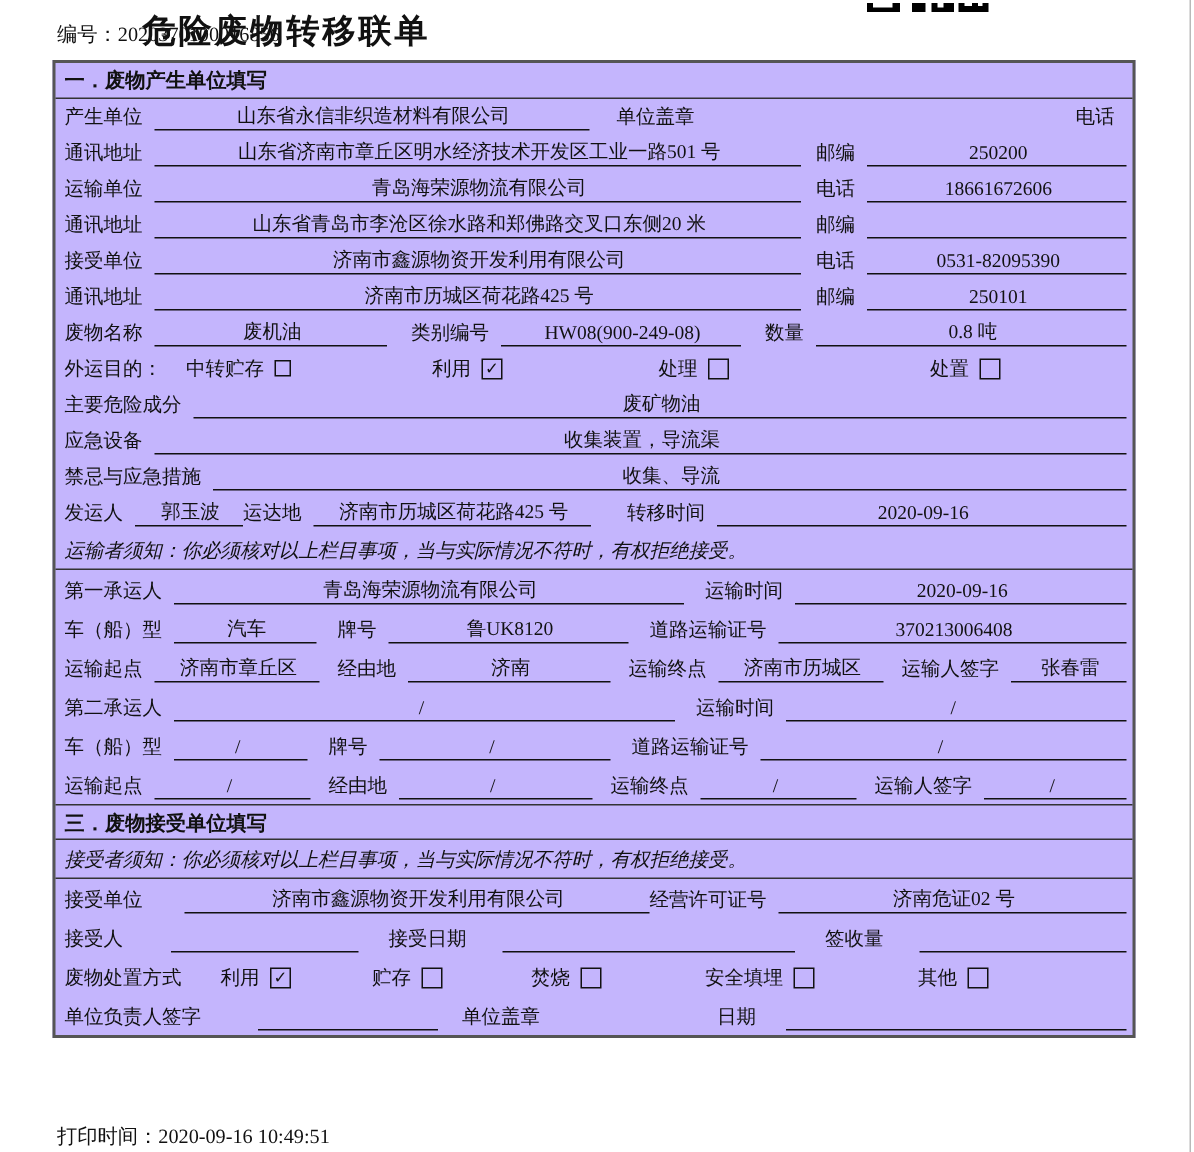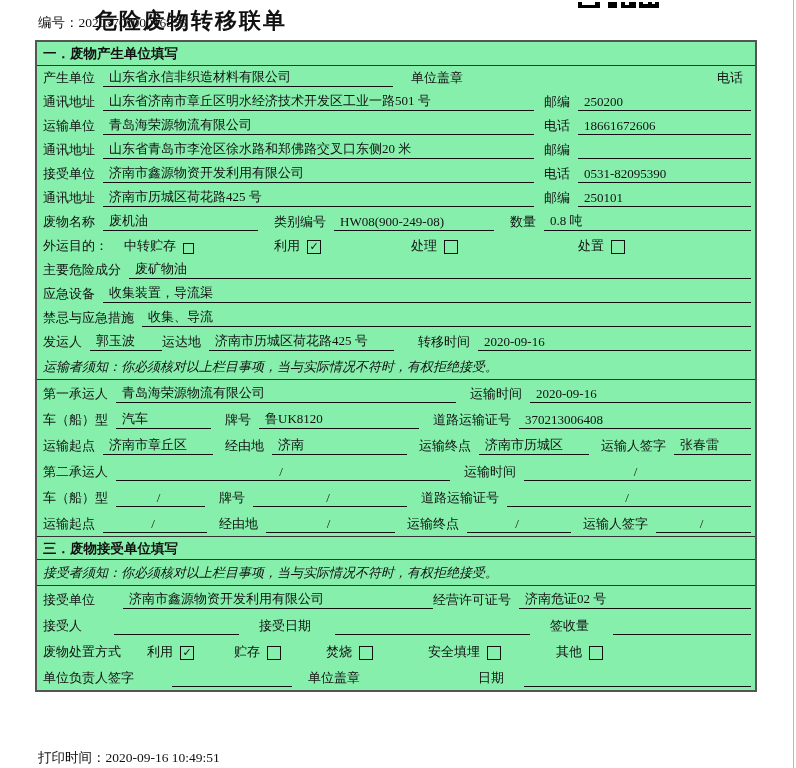--- a/index.html
+++ b/index.html
@@ -10,47 +10,47 @@
   }
   .page-edge{position:absolute;top:0;right:2px;width:1px;height:768px;background:#b9b9b9;}
   
   .doc-header{position:absolute;top:0;left:0;width:796px;height:44px;text-decoration:underline;}
   .doc-number{position:absolute;left:38px;top:14px;font-size:13.5px;white-space:nowrap;}
   .doc-title{position:absolute;left:0;top:6px;width:100%;font-size:22px;font-weight:bold;letter-spacing:2px;padding-left:95px;box-sizing:border-box;}
   .qr-frag{position:absolute;left:578px;top:0;}
   
   .formtable{
     position:absolute;left:35px;top:40px;width:722px;box-sizing:border-box;
-    border:2px solid #555;background:#86efac;
+    border:2px solid #555;background:#c4b5fd;
   }
   .sec-title{
     height:24px;line-height:23px;font-weight:bold;font-size:13.5px;
     padding-left:6px;border-bottom:1px solid #333;box-sizing:border-box;
   }
   .sec-title.mid{border-top:1px solid #333;}
   .notice-row{
     height:26px;line-height:25px;padding-left:6px;border-bottom:1px solid #333;box-sizing:border-box;
     white-space:nowrap;
     font-style:italic;
   }
   .row{
     display:flex;align-items:flex-end;height:24px;padding:0 4px 3px 6px;box-sizing:border-box;
     white-space:nowrap;
   }
   .row.h26{height:26px;}
   .lbl{margin-right:8px;flex:none;}
   .val{
-    border-bottom:1px solid #111;padding:0 4px 0 6px;overflow:hidden;flex:none;
+    border-bottom:1px solid #111;padding:0 4px 0 6px;overflow:hidden;flex:none;text-align:center;
   }
   .val.grow{flex:1 1 auto;}
   .val.center{text-align:center;padding-left:0;}
   .spacer{flex:1 1 auto;}
   .w165{width:163px;}
   .w280{width:280px;}
-  .opt{display:flex;align-items:flex-end;margin-right:0;}
+  .opt{display:flex;align-items:center;margin-right:14px;}
   .cbox{
     display:inline-block;width:12px;height:12px;border:1px solid #111;
     font-size:11px;line-height:12px;text-align:center;margin-left:7px;margin-bottom:1px;
     font-family:"DejaVu Sans",sans-serif;
   }
   .cbox.small{width:9px;height:9px;line-height:9px;}
   .print-time{position:absolute;left:38px;top:749px;font-size:13.5px;}
 </style>
 </head>
 <body>

